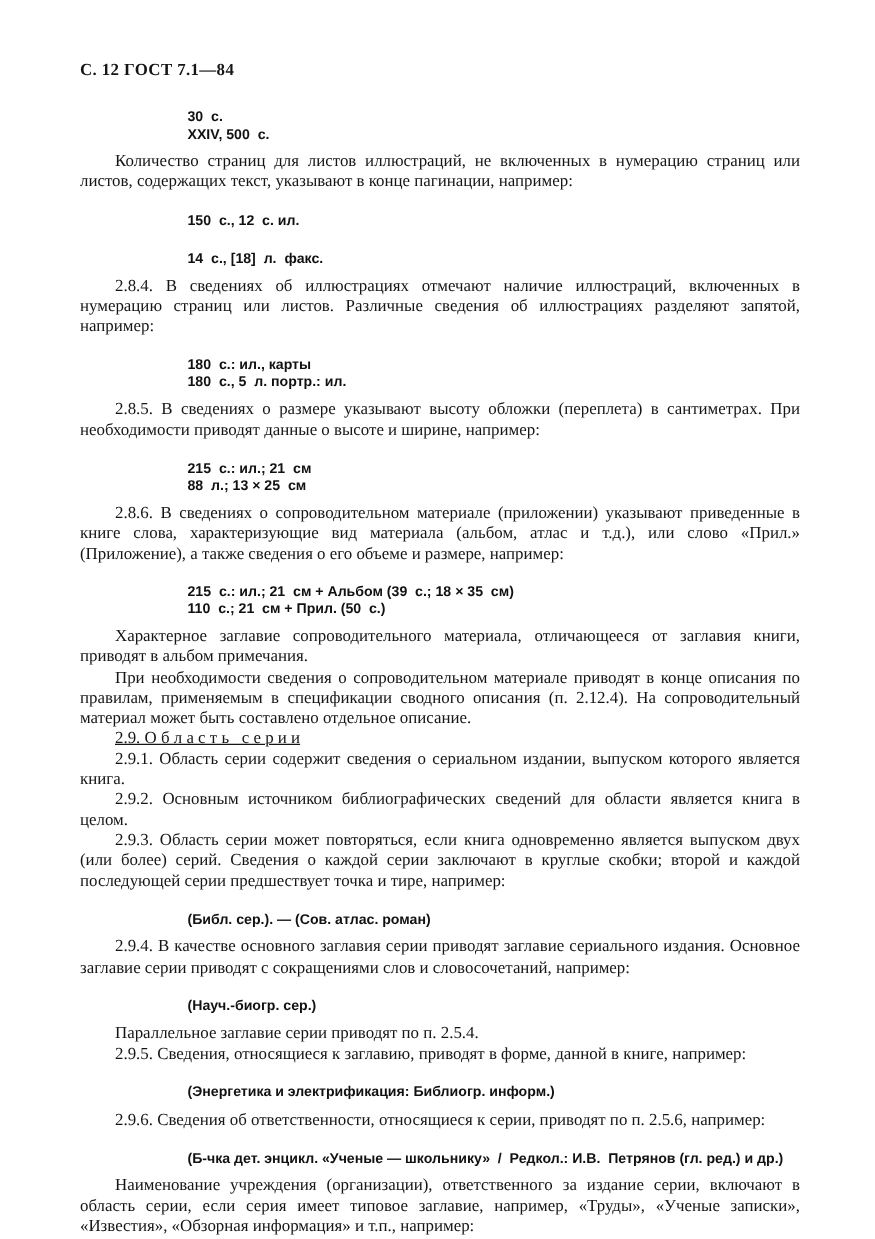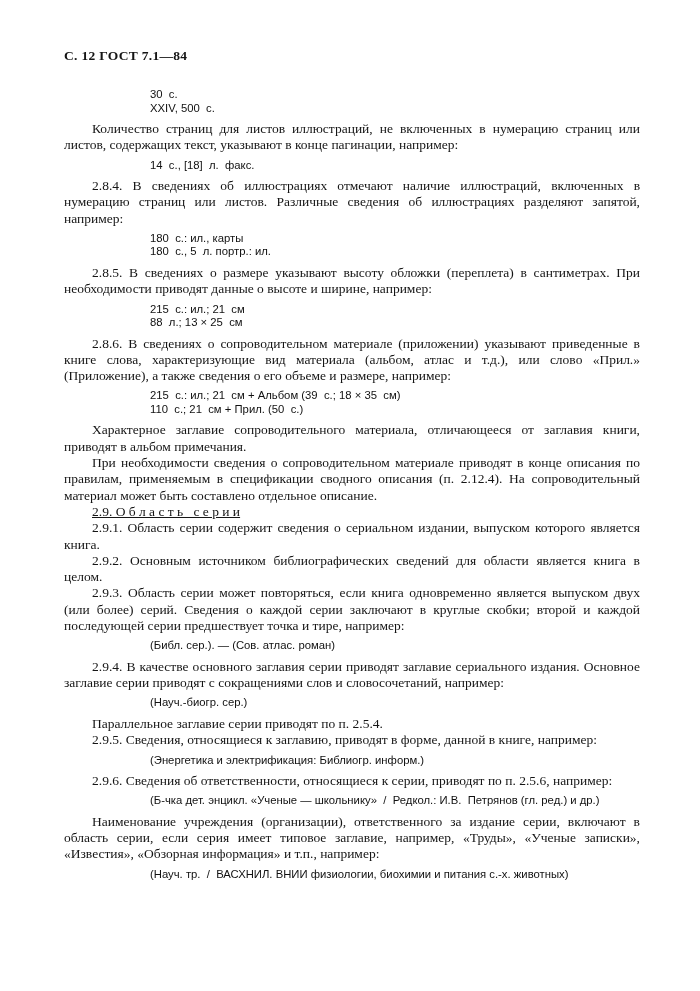--- a/index.html
+++ b/index.html
@@ -33,25 +33,25 @@
   }
   p.spaced-heading {
     margin: 0;
     text-indent: 28px;
     line-height: 16.3px;
     white-space: pre-wrap;
     text-decoration: underline;
   }
   .example {
     font-family: "Liberation Sans", sans-serif;
-    font-weight: normal;
+    font-weight: bold;
     font-size: 11.3px;
     line-height: 13.5px;
     padding-left: 86px;
-    margin: 5px 0 6px 0;
+    margin: 17px 0 6px 0;
     color: #111111;
   }
   .ex-line {
     white-space: pre-wrap;
   }
 </style>
 </head>
 <body>
 
 <div class="page">
@@ -59,20 +59,23 @@
   <div class="doc-header">С. 12 ГОСТ 7.1—84</div>
 
 
   <div class="example">
     <div class="ex-line">30  с.</div>
     <div class="ex-line">XXIV, 500  с.</div>
   </div>
 
   <p class="body">Количество страниц для листов иллюстраций, не включенных в нумерацию страниц или листов, содержащих текст, указывают в конце пагинации, например:</p>
 
+  <div class="example">
+    <div class="ex-line">150  с., 12  с. ил.</div>
+  </div>
 
 
   <div class="example">
     <div class="ex-line">14  с., [18]  л.  факс.</div>
   </div>
 
   <p class="body">2.8.4. В сведениях об иллюстрациях отмечают наличие иллюстраций, включенных в нумерацию страниц или листов. Различные сведения об иллюстрациях разделяют запятой, например:</p>
 
   <div class="example">
     <div class="ex-line">180  с.: ил., карты</div>

